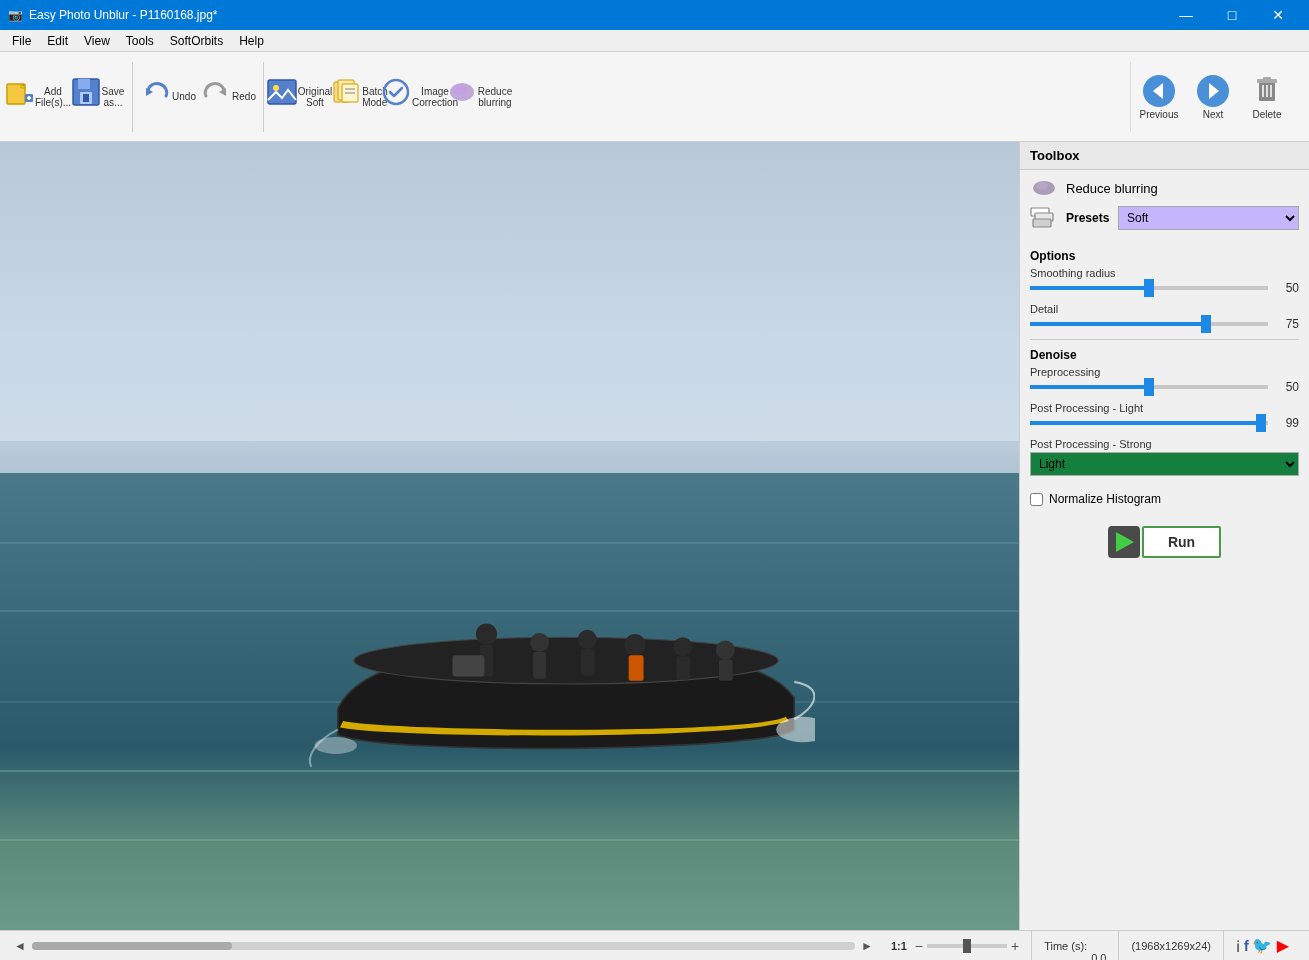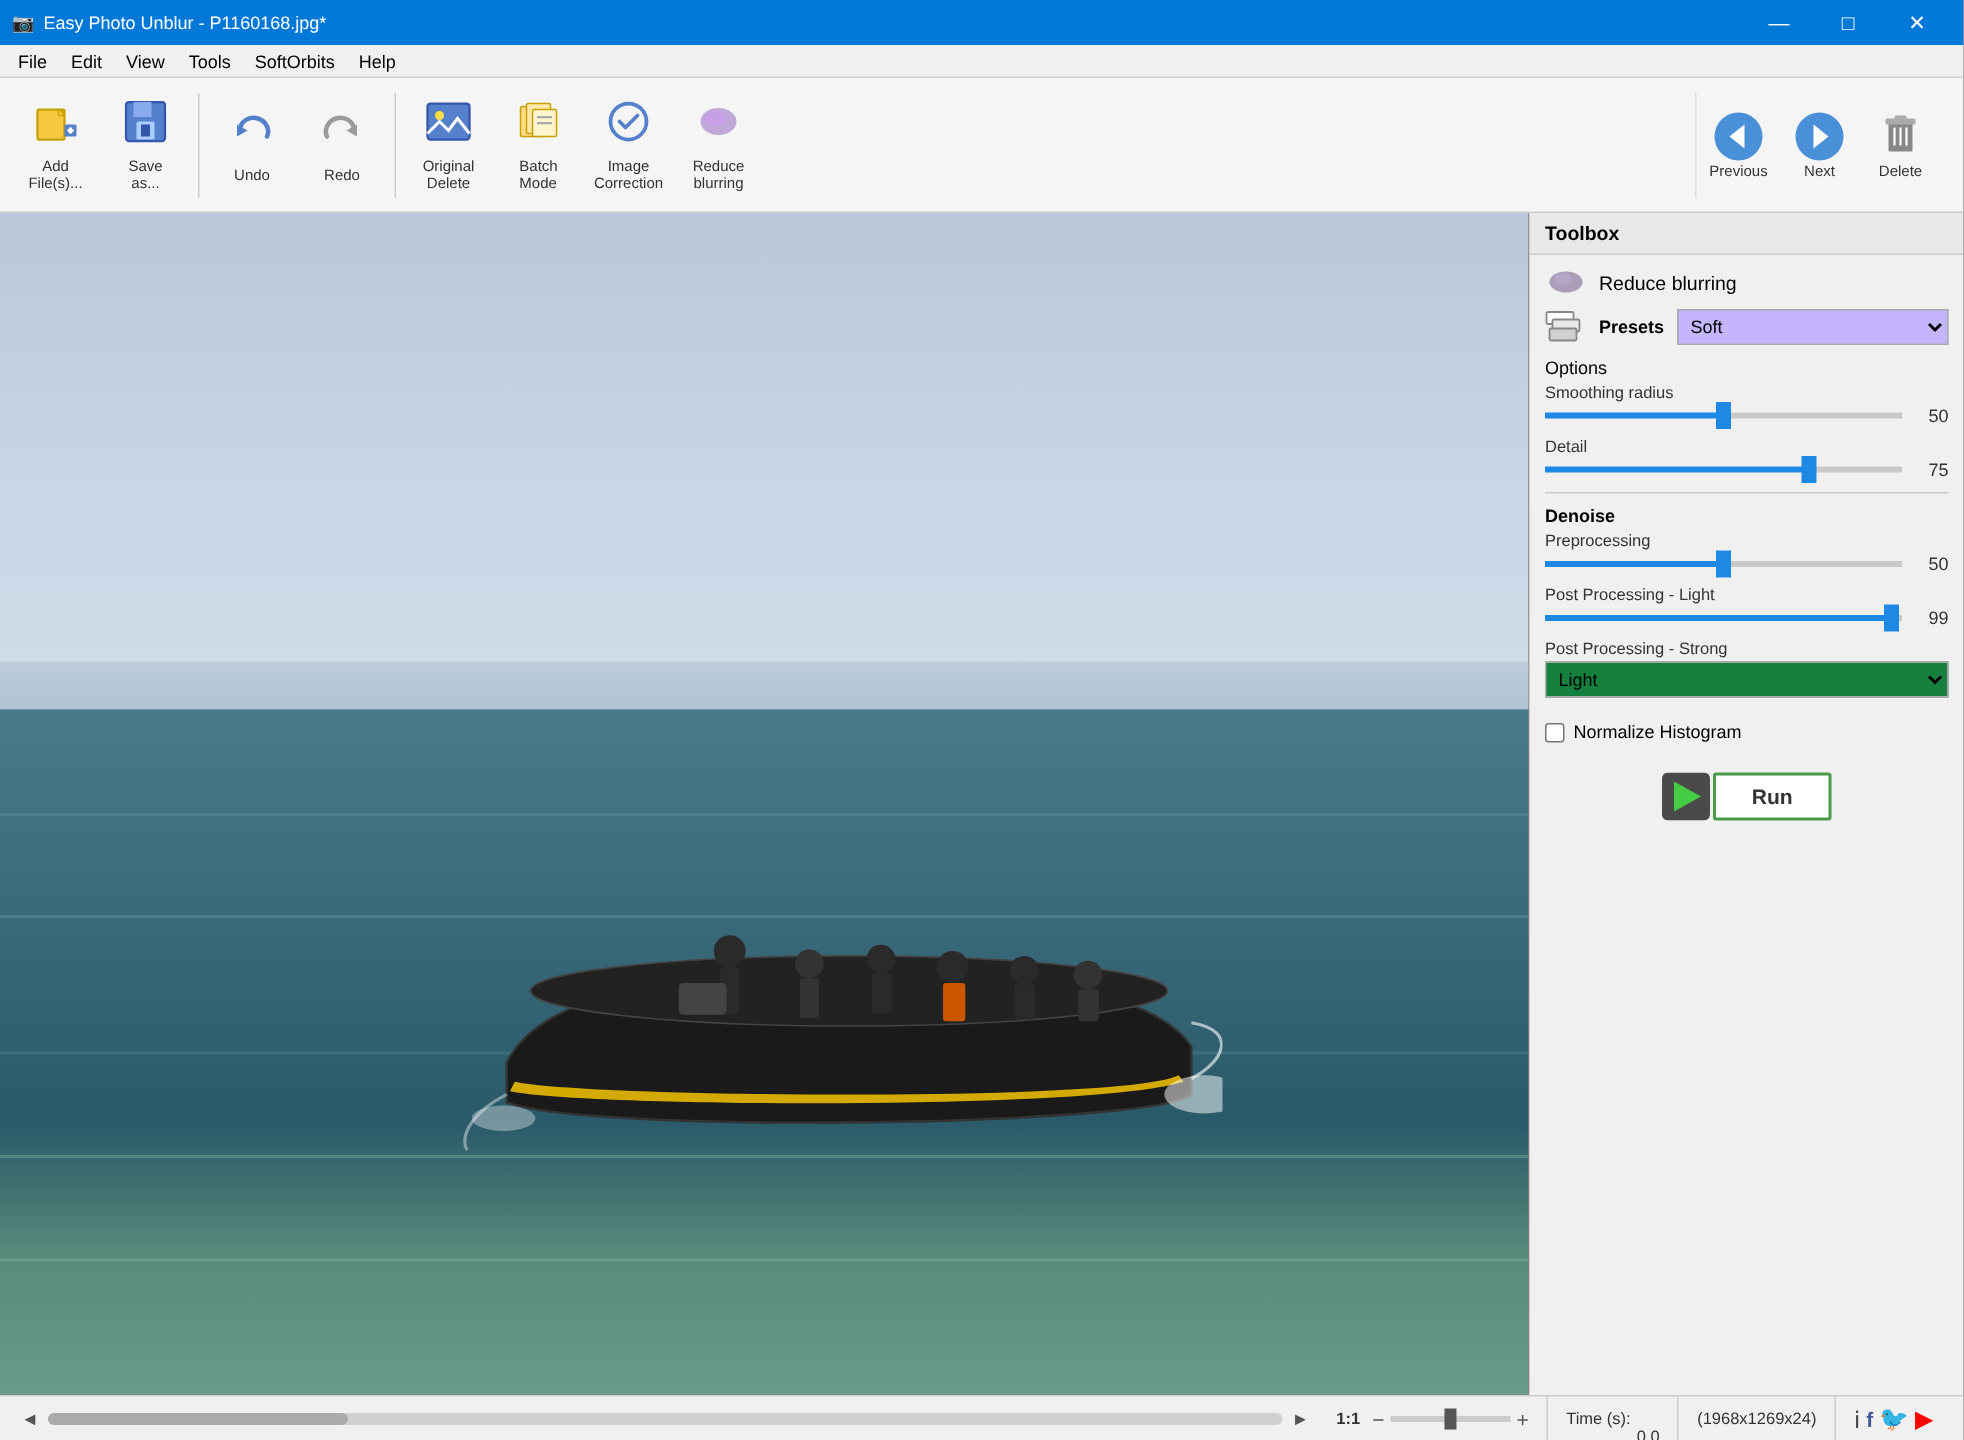--- a/index.html
+++ b/index.html
@@ -42,21 +42,21 @@
     #toolbar {
       background: #f5f5f5;
       height: 90px;
       border-bottom: 1px solid #ccc;
       display: flex;
       align-items: center;
       padding: 4px 8px;
       gap: 2px;
     }
     .toolbar-btn {
-      display: flex; flex-direction: column; align-items: center; justify-content: center;
+      display: flex; align-items: center; justify-content: center;
       width: 58px; height: 80px;
       cursor: pointer; border: 1px solid transparent;
       border-radius: 2px; padding: 4px;
       font-size: 10px; color: #333; text-align: center;
     }
     .toolbar-icon { font-size: 28px; margin-bottom: 2px; }
     .toolbar-separator { width: 1px; height: 70px; background: #ccc; margin: 0 4px; }
 
     
     #nav-buttons {
@@ -160,21 +160,21 @@
       flex: 1;
       height: 24px;
       border: 1px solid #aaa;
       background: #c4b5fd;
       font-size: 12px;
       padding: 0 4px;
       appearance: auto;
     }
 
     .options-label {
-      font-size: 12px; font-weight: normal; margin-bottom: 4px; margin-top: 8px;
+      font-size: 12px; font-weight: bold; margin-bottom: 4px; margin-top: 19px;
     }
     .slider-row {
       margin-bottom: 8px;
     }
     .slider-sublabel {
       font-size: 11px; color: #333; margin-bottom: 2px;
     }
     .slider-container {
       display: flex; align-items: center; gap: 6px;
     }
@@ -352,21 +352,21 @@
 
   <div class="toolbar-btn">
     <span class="toolbar-icon">
       <svg width="32" height="32" viewBox="0 0 32 32">
           <rect x="2" y="4" width="28" height="24" rx="2" fill="#5580cc" stroke="#3355aa" stroke-width="1.5"></rect>
           <circle cx="10" cy="12" r="3" fill="#ffdd44"></circle>
           <polyline points="2,24 10,16 16,22 22,14 30,24" fill="none" stroke="white" stroke-width="2"></polyline>
         </svg>
     </span>
     <span style="white-space:pre-wrap;text-align:center;font-size:10px">Original
-Delete</span>
+Soft</span>
   </div>
 
   <div class="toolbar-btn">
     <span class="toolbar-icon">
       <svg width="32" height="32" viewBox="0 0 32 32">
           <rect x="4" y="6" width="16" height="20" rx="1" fill="#ffdd88" stroke="#c8a000" stroke-width="1"></rect>
           <rect x="8" y="4" width="16" height="20" rx="1" fill="#ffe8aa" stroke="#c8a000" stroke-width="1"></rect>
           <rect x="12" y="8" width="16" height="18" rx="1" fill="#fff5cc" stroke="#c8a000" stroke-width="1"></rect>
           <line x1="15" y1="13" x2="25" y2="13" stroke="#aaa" stroke-width="1.5"></line>
           <line x1="15" y1="17" x2="25" y2="17" stroke="#aaa" stroke-width="1.5"></line>

